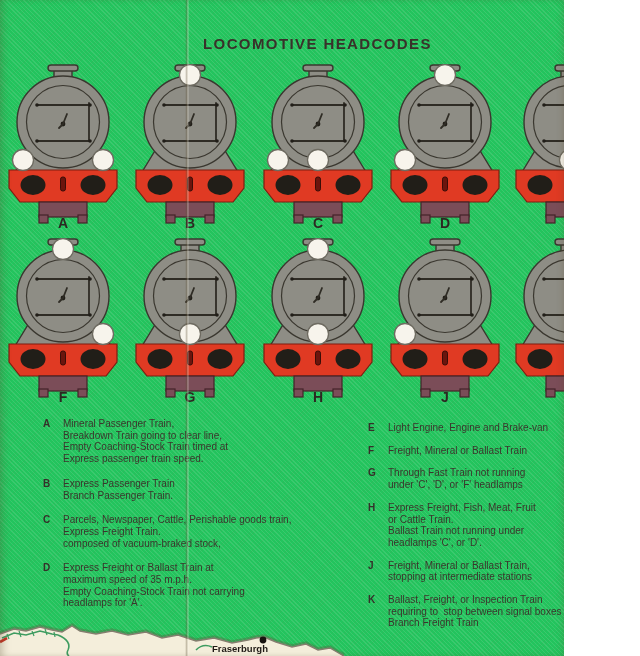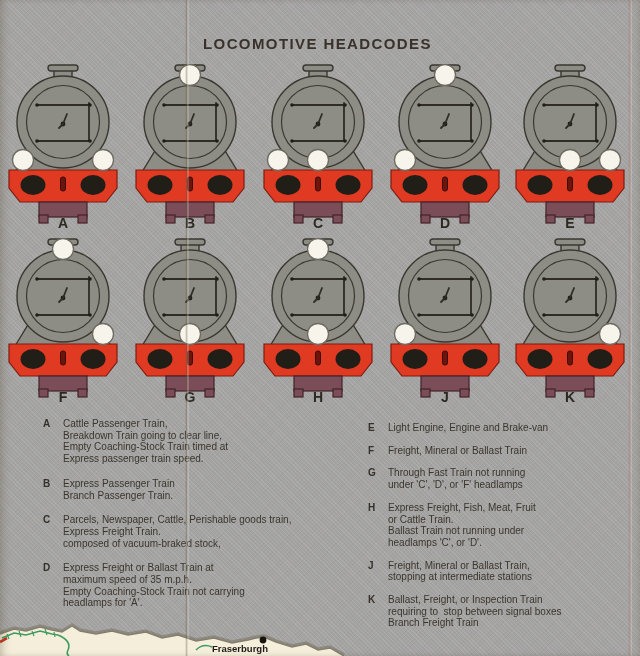--- a/index.html
+++ b/index.html
@@ -1,18 +1,18 @@
 <!DOCTYPE html>
 <html><head>
 <meta charset="utf-8">
 <style>
   html,body{margin:0;padding:0;}
   #canvas{
-    position:relative;width:640px;height:656px;overflow:hidden;
-    background:#a3a3a3;
+    position:relative;width:564px;height:656px;overflow:hidden;
+    background:#22c55e;
     font-family:"Liberation Sans",sans-serif;
   }
   .texture{
     position:absolute;inset:0;pointer-events:none;
     background:
       repeating-linear-gradient(45deg, rgba(255,255,255,.10) 0 1px, transparent 1px 3px),
       repeating-linear-gradient(-45deg, rgba(120,100,60,.07) 0 1px, transparent 1px 3px);
   }
   .edge-shade{
     position:absolute;inset:0;pointer-events:none;
@@ -318,21 +318,21 @@
     <rect class="basefill" x="75" y="151" width="9" height="8"></rect>
     <circle class="lamp" cx="100" cy="96" r="10.5"></circle>
           <text class="loco-label" x="60" y="164">K</text>
   </svg>
       </div>
     </div>
 
   <div id="col-left" class="desc-col">
       <div class="entry">
         <span class="key">A</span>
-        <div class="line">Cattle Passenger Train,</div>
+        <div class="line">Mineral Passenger Train,</div>
         <div class="line">Breakdown Train going to clear line,</div>
         <div class="line">Empty Coaching-Stock Train timed at</div>
         <div class="line">Express passenger train speed.</div>
       </div>
       <div class="entry">
         <span class="key">B</span>
         <div class="line">Express Passenger Train</div>
         <div class="line">Branch Passenger Train.</div>
       </div>
       <div class="entry">

